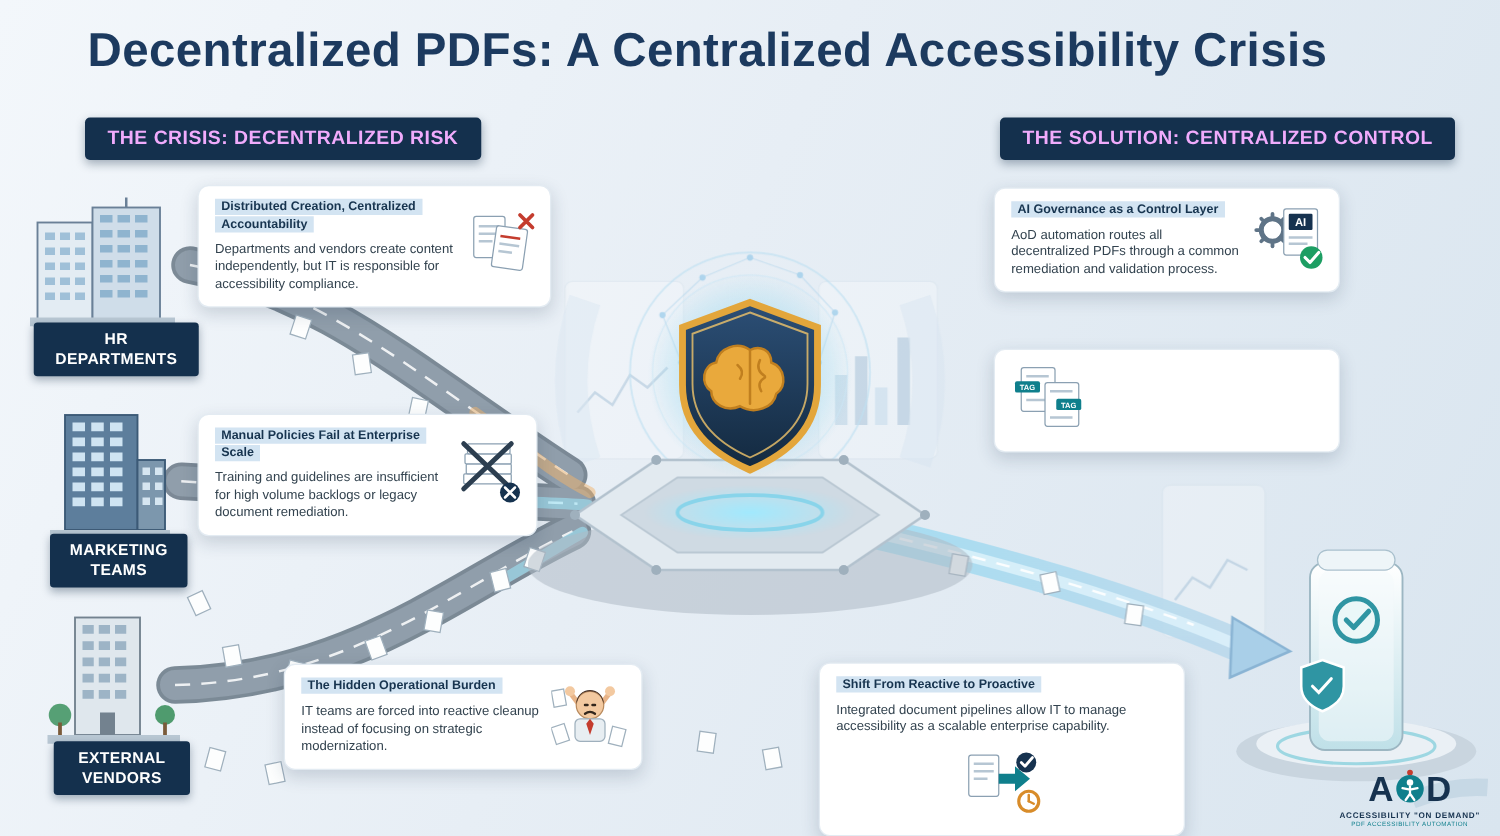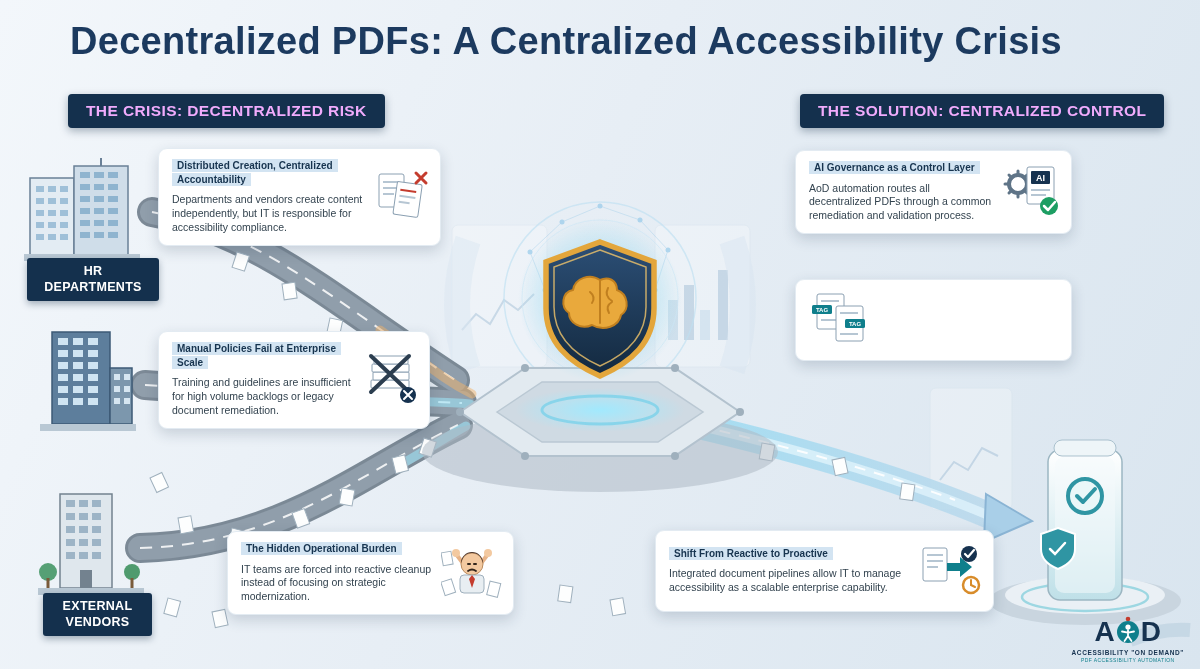--- a/index.html
+++ b/index.html
@@ -279,20 +279,22 @@
 
   <div class="building" style="left:32px;top:326px;">
     <svg width="112" height="106" viewBox="0 0 112 106">
       <rect x="20" y="6" width="58" height="92" fill="#5d7e9c" stroke="#3c5a76" stroke-width="1.5"></rect>
       <path d="M26,12h10v7h-10z M41,12h10v7h-10z M56,12h10v7h-10z M26,24h10v7h-10z M41,24h10v7h-10z M56,24h10v7h-10z M26,36h10v7h-10z M41,36h10v7h-10z M56,36h10v7h-10z M26,48h10v7h-10z M41,48h10v7h-10z M56,48h10v7h-10z M26,60h10v7h-10z M41,60h10v7h-10z M56,60h10v7h-10z M26,72h10v7h-10z M41,72h10v7h-10z M56,72h10v7h-10z" fill="#cfe4f2"></path>
       <rect x="78" y="42" width="22" height="56" fill="#7c97ad" stroke="#3c5a76" stroke-width="1.5"></rect>
       <path d="M82,48h6v6h-6z M92,48h6v6h-6z M82,60h6v6h-6z M92,60h6v6h-6z M82,72h6v6h-6z M92,72h6v6h-6z" fill="#d6e6f1"></path>
       <rect x="8" y="98" width="96" height="7" fill="#b9c8d4"></rect>
     </svg>
   </div>
+  <div class="src-label" style="left:40px;top:427px;width:94px;">MARKETING
+TEAMS</div>
 
   <div class="building" style="left:36px;top:486px;">
     <svg width="110" height="112" viewBox="0 0 110 112">
       <rect x="24" y="8" width="52" height="94" fill="#dfe7ed" stroke="#73828f" stroke-width="1.5"></rect>
       <path d="M30,14h9v7h-9z M43,14h9v7h-9z M56,14h9v7h-9z M30,27h9v7h-9z M43,27h9v7h-9z M56,27h9v7h-9z M30,40h9v7h-9z M43,40h9v7h-9z M56,40h9v7h-9z M30,53h9v7h-9z M43,53h9v7h-9z M56,53h9v7h-9z M30,66h9v7h-9z M43,66h9v7h-9z M56,66h9v7h-9z" fill="#9db4c6"></path>
       <rect x="44" y="84" width="12" height="18" fill="#73828f"></rect>
       <circle cx="12" cy="86" r="9" fill="#56a075"></circle>
         <rect x="10.5" y="92" width="3" height="10" fill="#7a5b3a"></rect>
       <circle cx="96" cy="86" r="8" fill="#4f9b6e"></circle>
         <rect x="94.5" y="92" width="3" height="10" fill="#7a5b3a"></rect>
@@ -418,21 +420,21 @@
         <text x="13" y="22" fill="#fff" font-size="6" font-weight="bold" text-anchor="middle" font-family="Liberation Sans, sans-serif">TAG</text>
         <rect x="27" y="16" width="27" height="35" rx="2" fill="#fff" stroke="#8ba0b2"></rect>
         <line x1="31" y1="23" x2="49" y2="23" stroke="#b6c6d3" stroke-width="2"></line>
         <line x1="31" y1="44" x2="49" y2="44" stroke="#b6c6d3" stroke-width="2"></line>
         <rect x="36" y="29" width="20" height="9" rx="1.5" fill="#0f7f8c"></rect>
         <text x="46" y="36" fill="#fff" font-size="6" font-weight="bold" text-anchor="middle" font-family="Liberation Sans, sans-serif">TAG</text>
       </svg>
     </div>
   </div>
 
-  <div class="card" style="left:655px;top:530px;width:339px;">
+  <div class="card" style="left:655px;top:530px;width:293px;flex-direction:column;">
     <div class="card-text">
       <div class="card-title"><span class="hl">Shift From Reactive to Proactive</span></div>
       <div class="card-body">Integrated document pipelines allow IT to manage accessibility as a scalable enterprise capability.</div>
     </div>
     <div class="card-icon">
       <svg width="64" height="56" viewBox="0 0 64 56">
         <rect x="4" y="7" width="24" height="33" rx="2" fill="#fff" stroke="#8ba0b2"></rect>
         <line x1="8" y1="14" x2="24" y2="14" stroke="#b6c6d3" stroke-width="2"></line>
         <line x1="8" y1="20" x2="24" y2="20" stroke="#b6c6d3" stroke-width="2"></line>
         <line x1="8" y1="26" x2="19" y2="26" stroke="#b6c6d3" stroke-width="2"></line>

